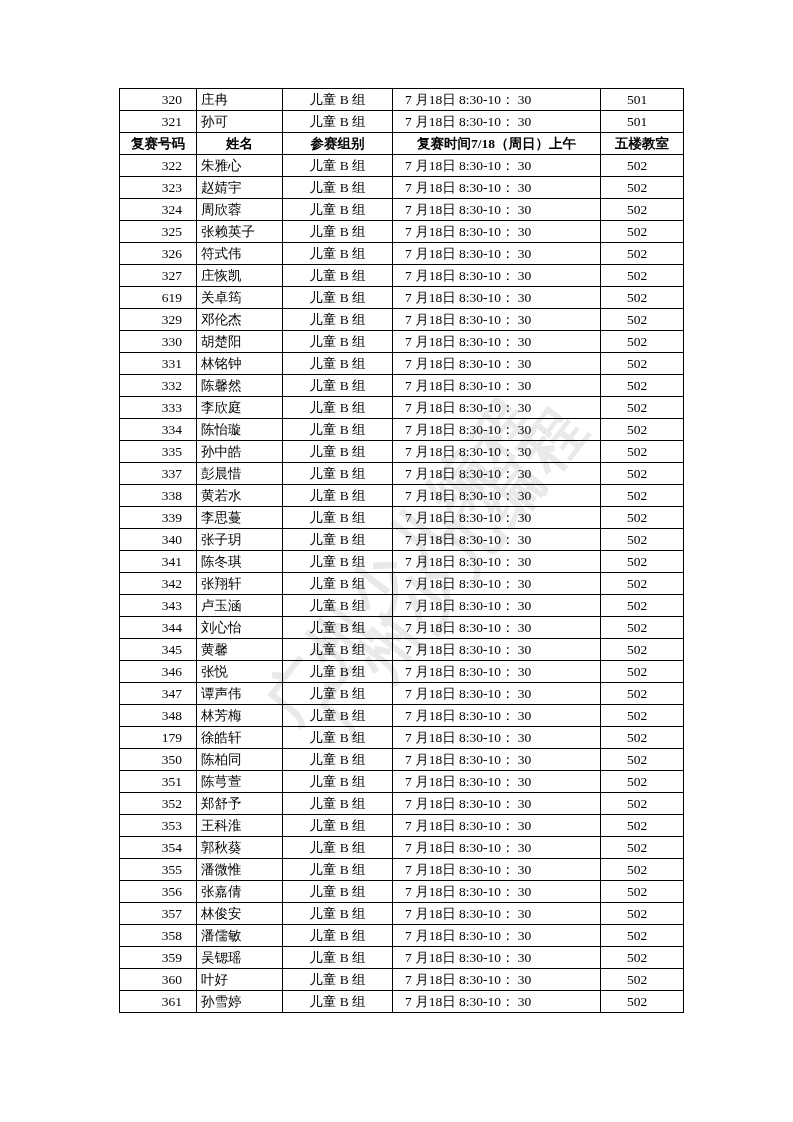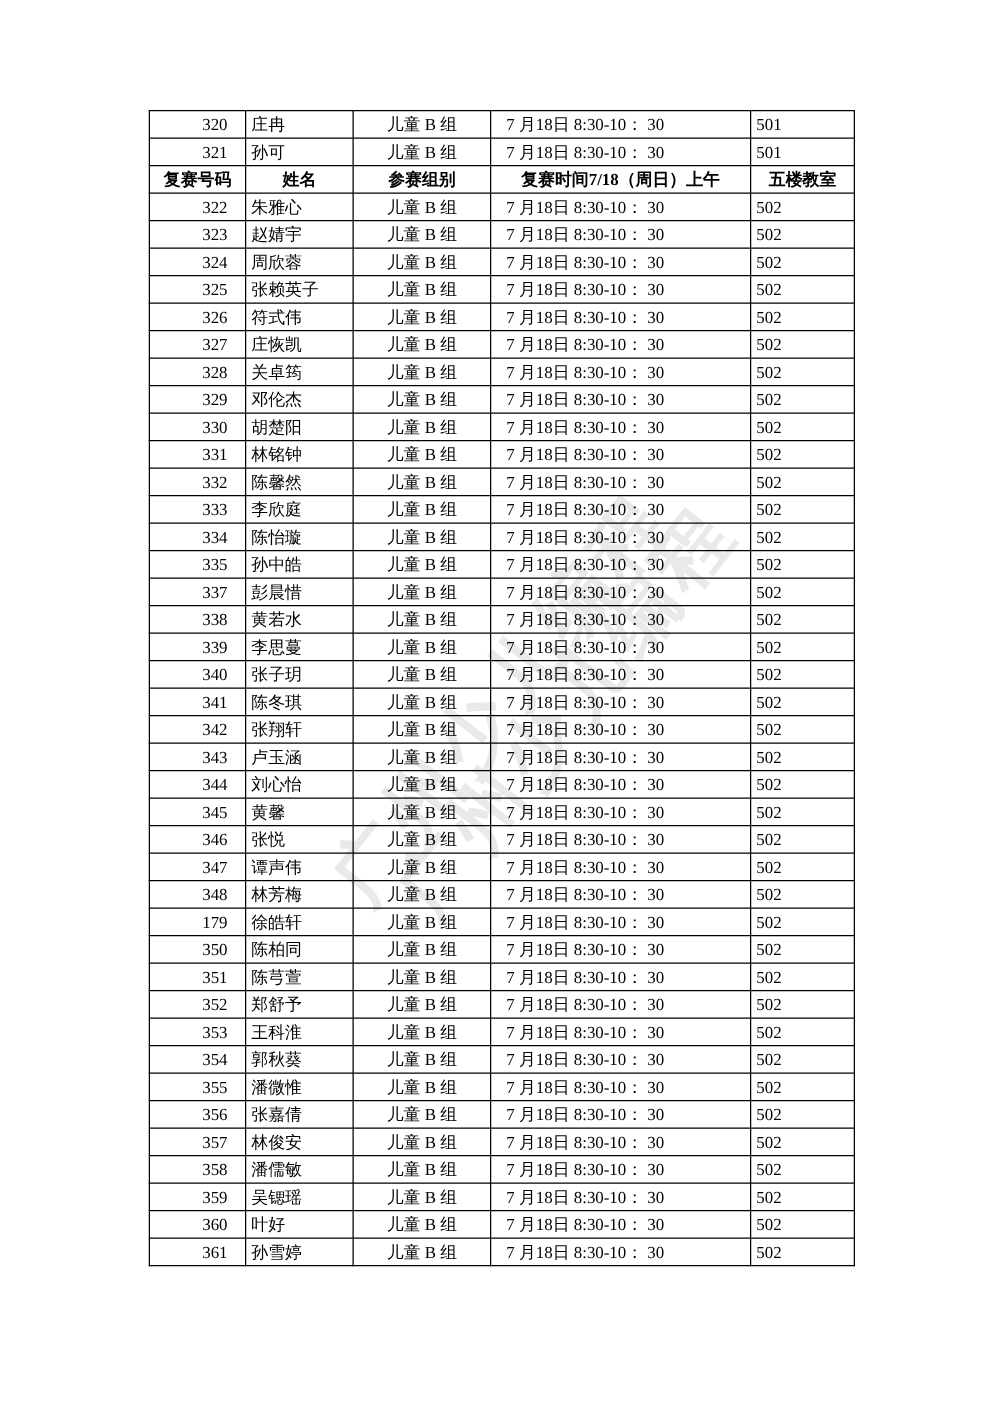--- a/index.html
+++ b/index.html
@@ -77,21 +77,21 @@
   col.c-name  { width: 86px; }
   col.c-group { width: 110px; }
   col.c-time  { width: 208px; }
   col.c-room  { width: 83px; }
 
   
   .cell-num   { text-align: right;  padding-right: 14px !important; }
   .cell-name  { }
   .cell-group { text-align: center; }
   .cell-time  { text-align: left;   padding-left: 12px !important; }
-  .cell-room  { text-align: left;  padding-right: 14px !important; }
+  .cell-room  { text-align: center;  padding-right: 14px !important; }
 
   
   tr.header-row td {
     font-weight: bold;
     text-align: center !important;
     font-size: 14.5px;
     padding-left: 2px !important;
     padding-right: 2px !important;
     height: 23px;
   }
@@ -171,21 +171,21 @@
           <td class="cell-room">502</td>
         </tr>
         <tr>
           <td class="cell-num">327</td>
           <td class="cell-name">庄恢凯</td>
           <td class="cell-group">儿童 B 组</td>
           <td class="cell-time">7 月18日 8:30-10： 30</td>
           <td class="cell-room">502</td>
         </tr>
         <tr>
-          <td class="cell-num">328</td>
+          <td class="cell-num">619</td>
           <td class="cell-name">关卓筠</td>
           <td class="cell-group">儿童 B 组</td>
           <td class="cell-time">7 月18日 8:30-10： 30</td>
           <td class="cell-room">502</td>
         </tr>
         <tr>
           <td class="cell-num">329</td>
           <td class="cell-name">邓伦杰</td>
           <td class="cell-group">儿童 B 组</td>
           <td class="cell-time">7 月18日 8:30-10： 30</td>

